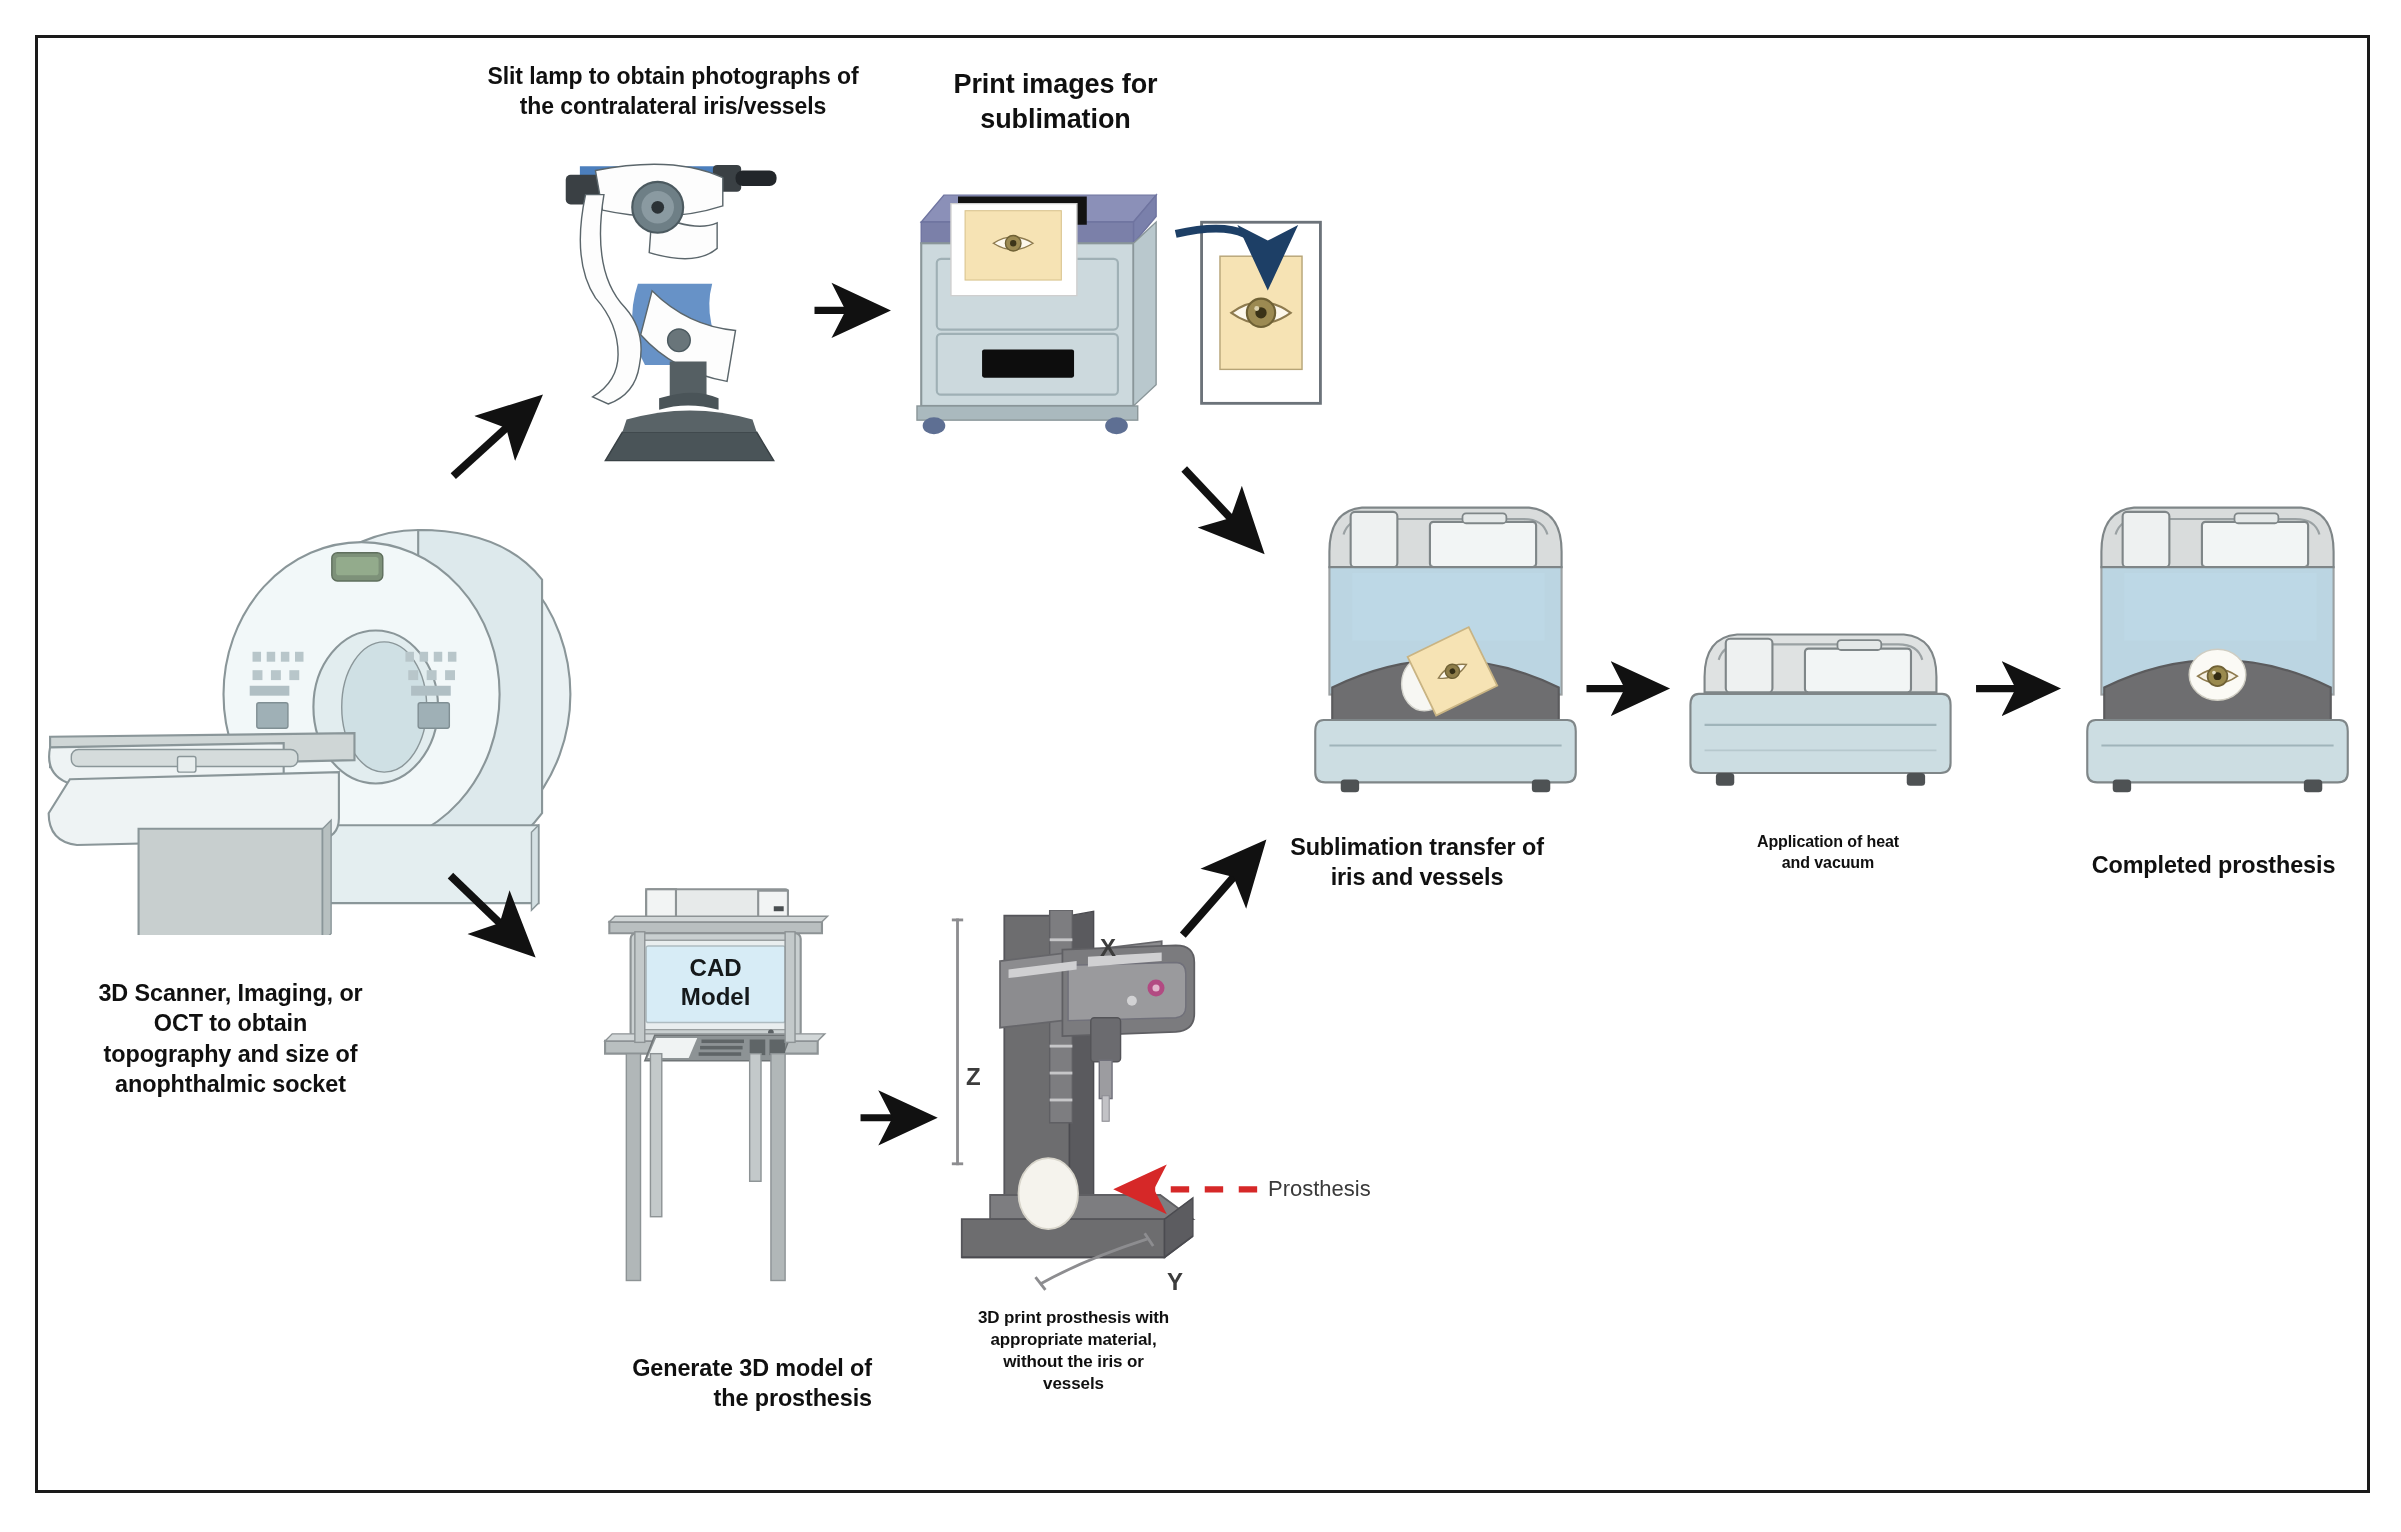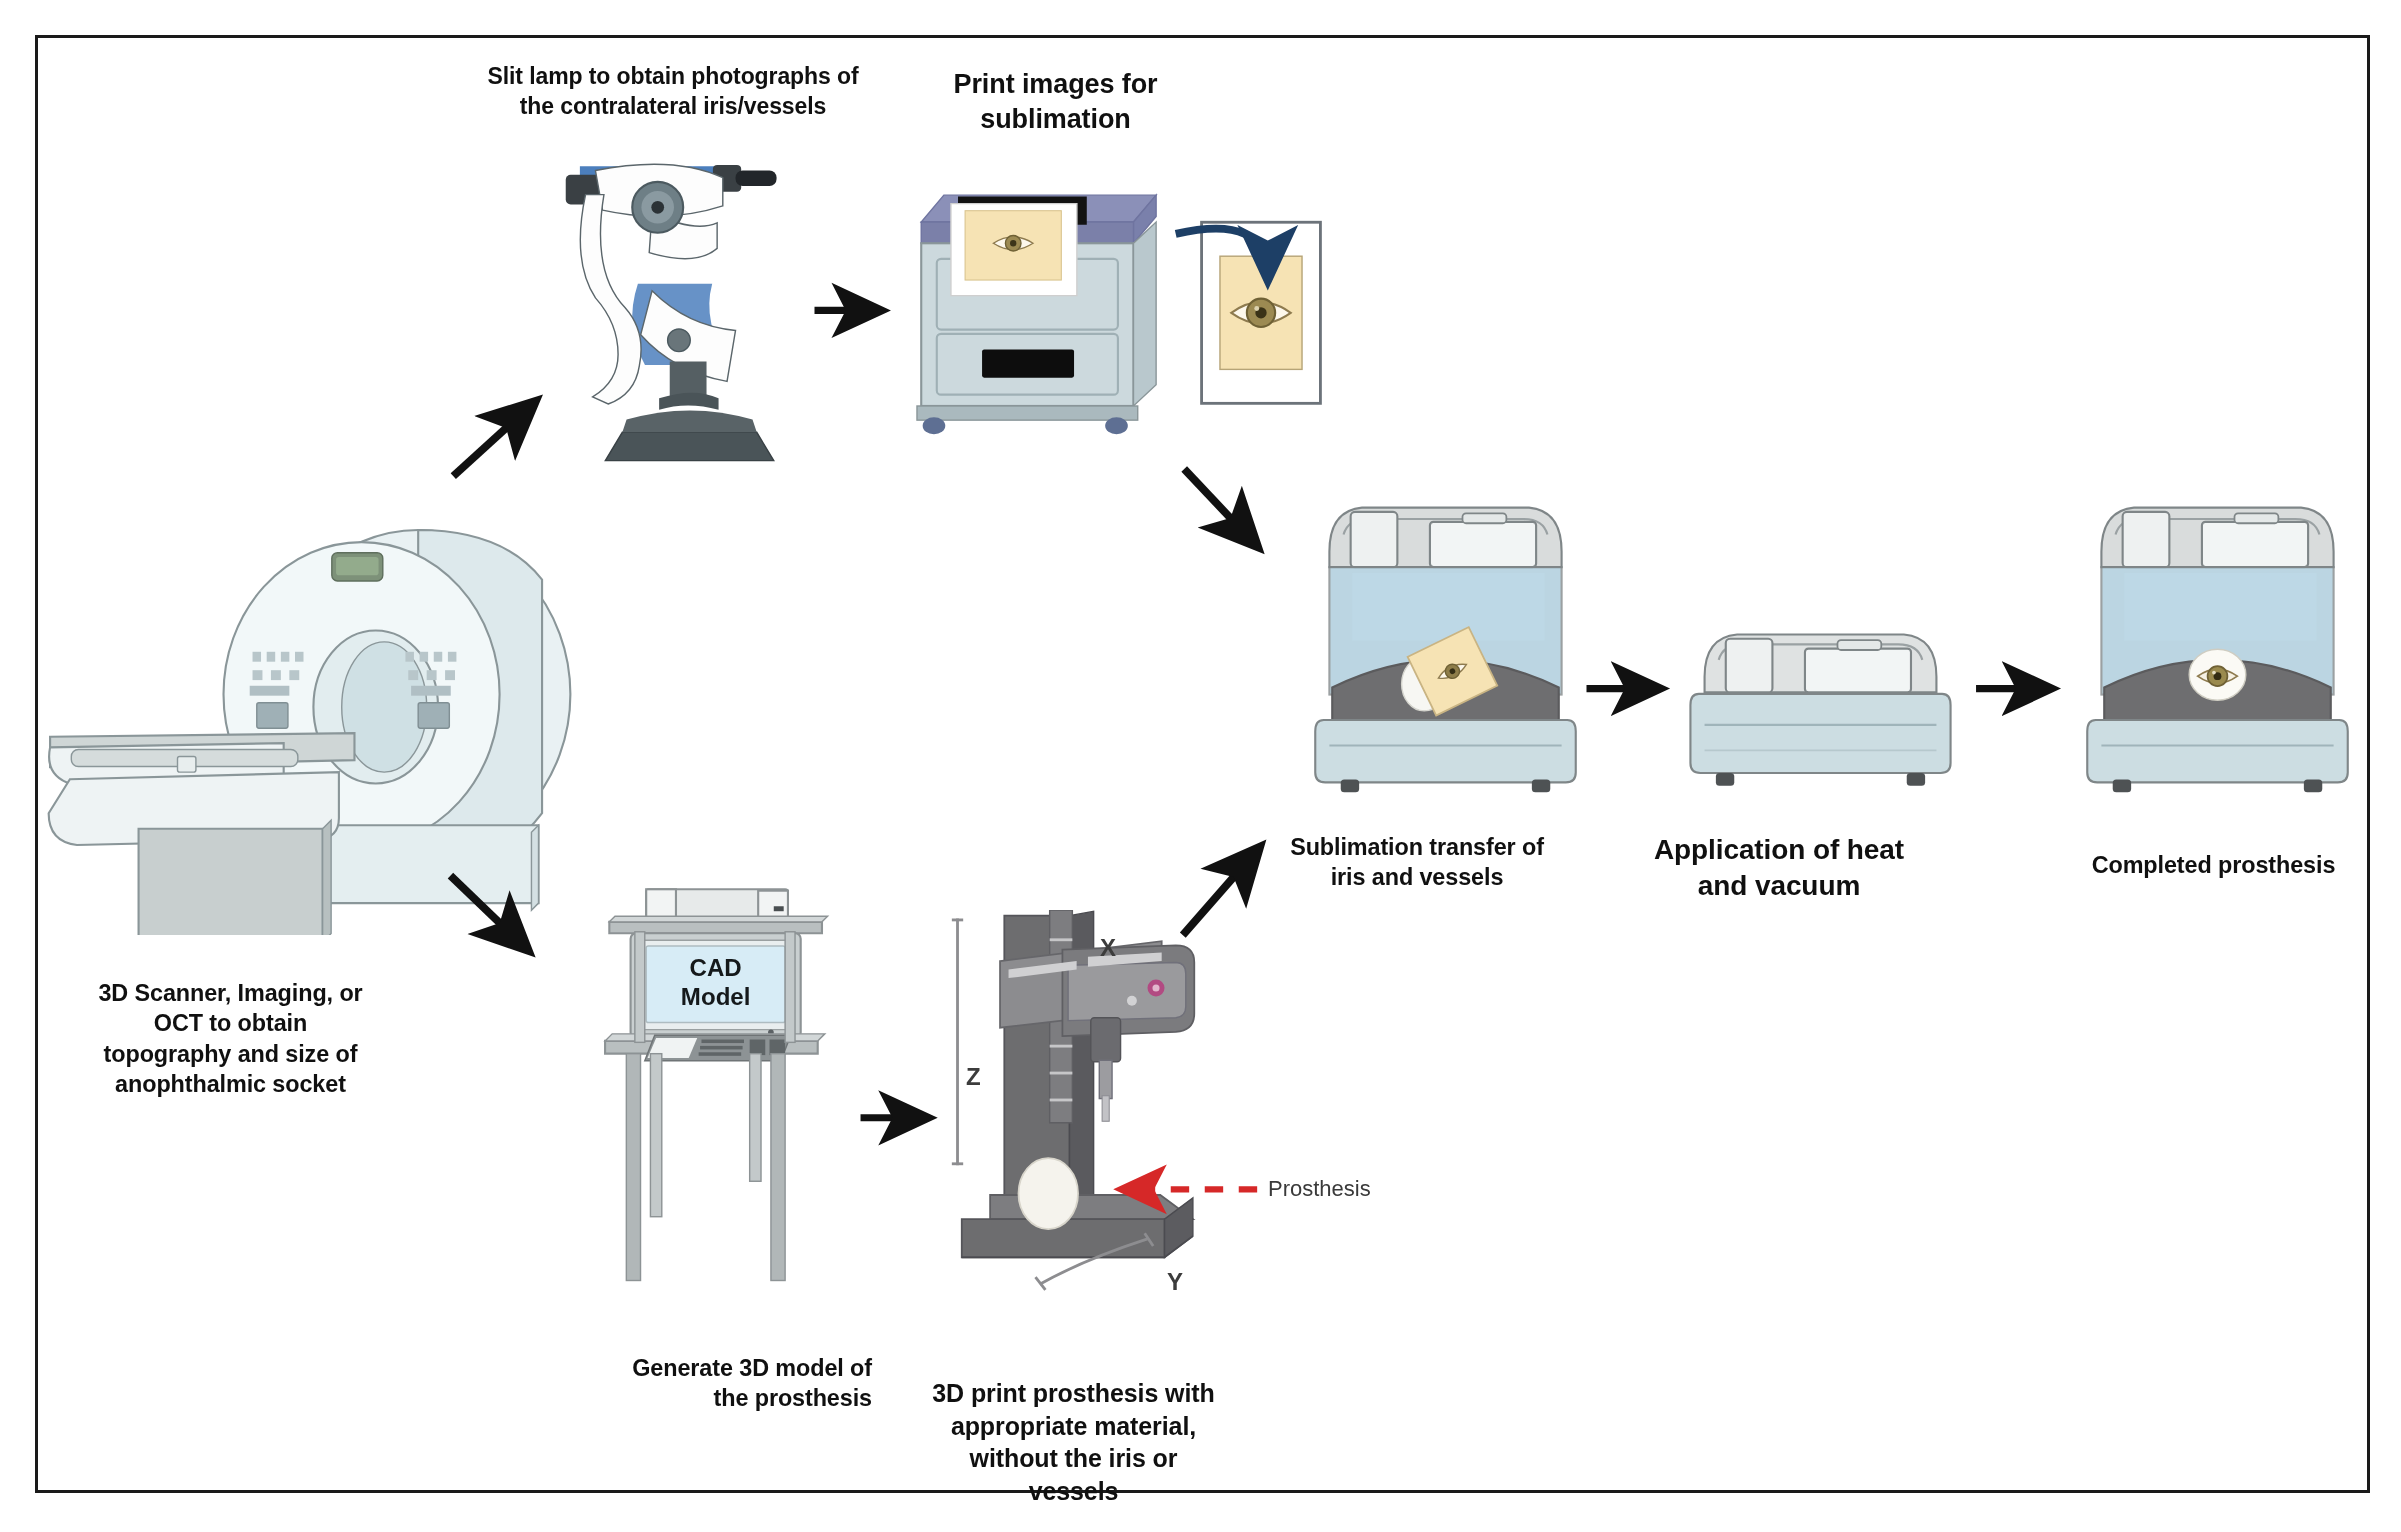--- a/index.html
+++ b/index.html
@@ -19,27 +19,27 @@
   <div id="frame"></div>
 
   <div class="lbl" style="left:425px;top:62px;width:496px;font-size:23px;" id="lblSlit">Slit lamp to obtain photographs of<br>the contralateral iris/vessels</div>
 
   <div class="lbl" style="left:921px;top:67px;width:269px;font-size:27px;" id="lblPrint">Print images for<br>sublimation</div>
 
   <div class="lbl" style="left:43px;top:934px;width:375px;font-size:23.4px;margin-top:44px;" id="lblScan">3D Scanner, Imaging, or<br>OCT to obtain<br>topography and size of<br>anophthalmic socket</div>
 
   <div class="lbl" style="left:1247px;top:832px;width:340px;font-size:23.4px;" id="lblSub">Sublimation transfer of<br>iris and vessels</div>
 
-  <div class="lbl" style="left:1630px;top:832px;width:298px;font-size:28px;" id="lblHeat">Application of heat<br>and vacuum</div>
+  <div class="lbl" style="left:1679px;top:832px;width:298px;font-size:16px;" id="lblHeat">Application of heat<br>and vacuum</div>
 
   <div class="lbl" style="left:2054px;top:850px;width:319px;font-size:23.4px;" id="lblDone">Completed prosthesis</div>
 
   <div class="lbl" style="left:553px;top:1353px;width:319px;font-size:23.4px;text-align:right;" id="lblGen">Generate 3D model of<br>the prosthesis</div>
 
-  <div class="lbl" style="left:921px;top:1377px;width:305px;font-size:25px;" id="lblPP">3D print prosthesis with<br>appropriate material,<br>without the iris or<br>vessels</div>
+  <div class="lbl" style="left:921px;top:1307px;width:305px;font-size:17px;" id="lblPP">3D print prosthesis with<br>appropriate material,<br>without the iris or<br>vessels</div>
 
   <div class="node" style="left:43px;top:496px;width:538px;height:439px;">
     <svg viewBox="0 0 760 620" width="538" height="439">
 
       <ellipse cx="530" cy="280" rx="215" ry="232" fill="#e9f1f3" stroke="#8a9699" stroke-width="3"></ellipse>
       <path d="M530 48 q120 0 175 70 l0 330 q-60 80 -175 84 z" fill="#dde9ec" stroke="#8a9699" stroke-width="3"></path>
       <ellipse cx="450" cy="280" rx="195" ry="215" fill="#f2f8f9" stroke="#8a9699" stroke-width="3"></ellipse>
 
       <ellipse cx="470" cy="298" rx="88" ry="108" fill="#e2edef" stroke="#8a9699" stroke-width="3"></ellipse>
       <ellipse cx="482" cy="298" rx="60" ry="92" fill="#cfe0e4" stroke="#8a9699" stroke-width="2"></ellipse>

